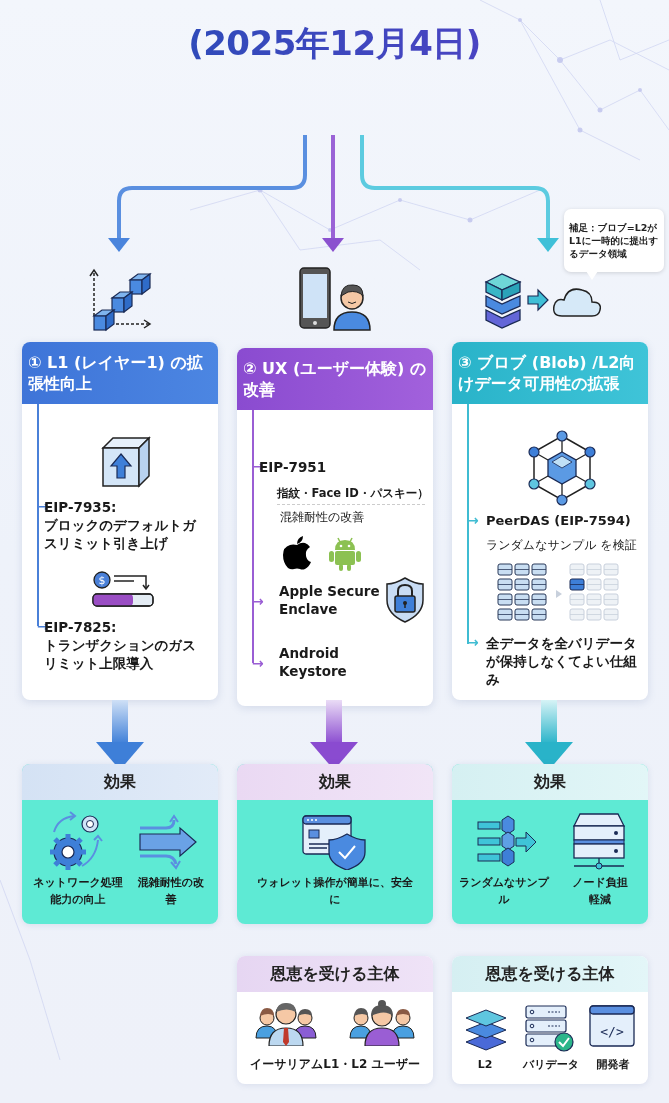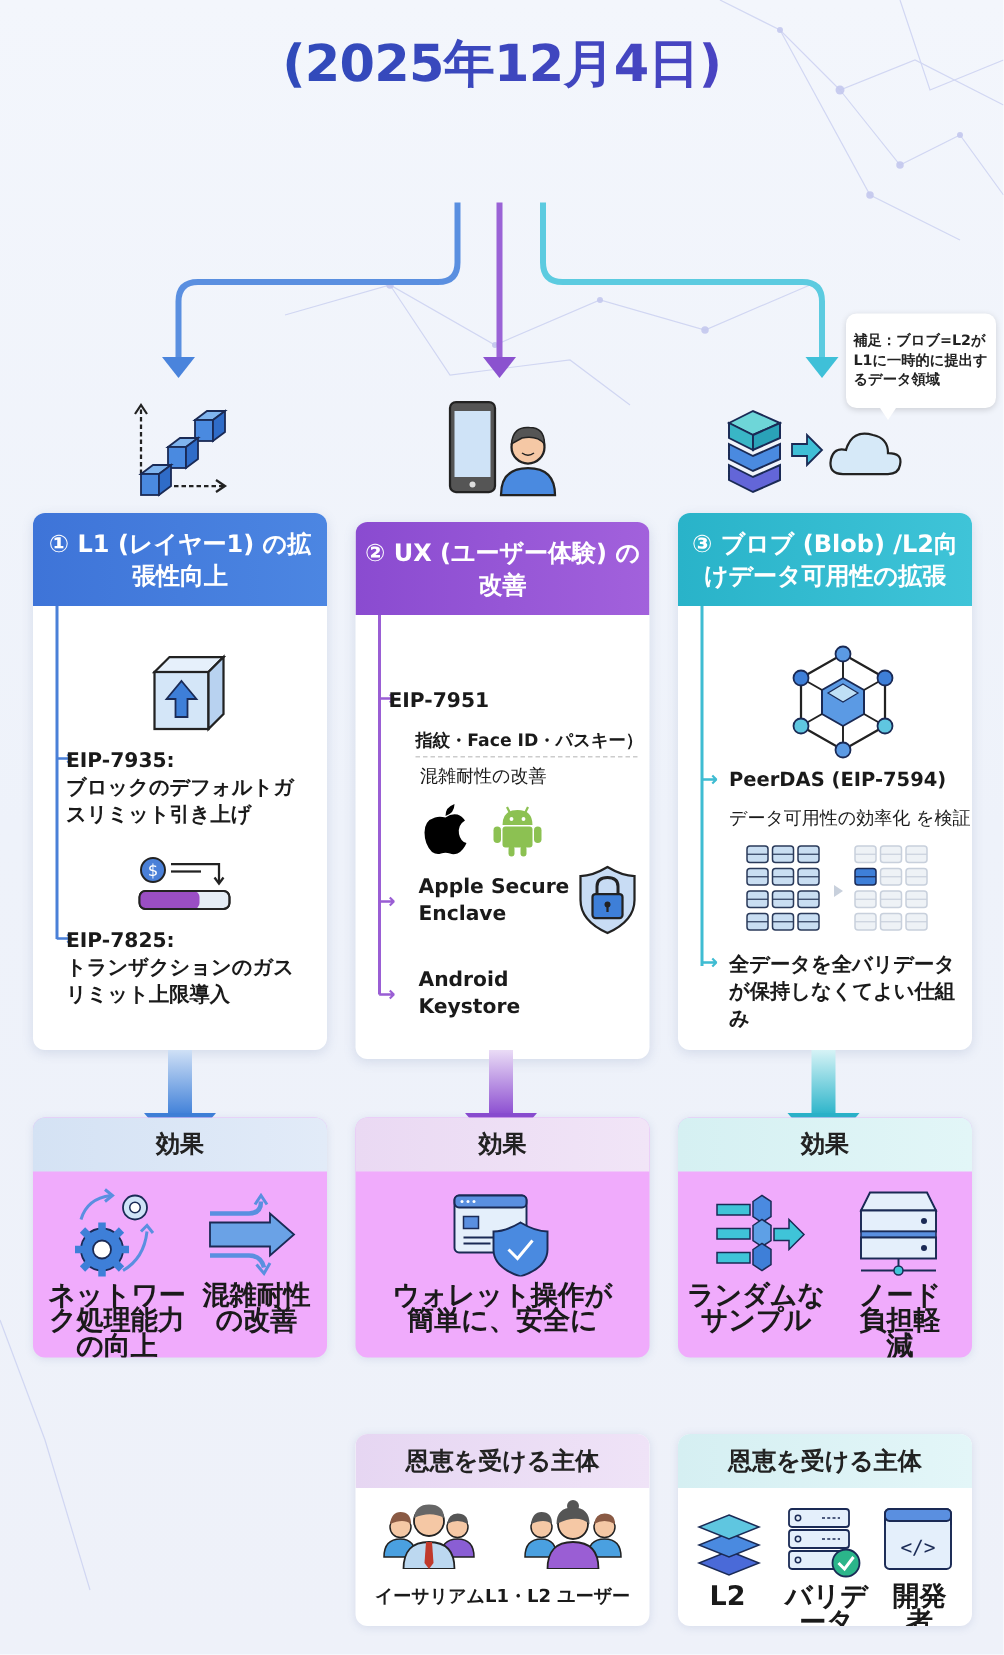--- a/index.html
+++ b/index.html
@@ -8,36 +8,36 @@
 .bgnet{position:absolute;left:0;top:0;width:669px;height:1103px;pointer-events:none}
 .title{position:absolute;left:0;top:22px;width:669px;text-align:center;font-weight:bold;font-size:34px;line-height:42px;letter-spacing:-0.5px}
 .title .l1 span.a{color:#1f4fb5}
 .title .l1 span.b{color:#6a3fc9}
 .title .l2{background:linear-gradient(90deg,#1f4fb5,#5a3fc7);-webkit-background-clip:text;background-clip:text;color:transparent}
 .conn{position:absolute;left:0;top:130px;width:669px;height:130px}
 .note{position:absolute;left:564px;top:209px;width:100px;background:#fff;border-radius:7px;box-shadow:0 1px 4px rgba(0,0,0,0.15);padding:12px 5px;font-size:9.5px;line-height:13px;font-weight:bold;color:#222}
 .note:after{content:"";position:absolute;left:22px;bottom:-8px;border-left:6px solid transparent;border-right:6px solid transparent;border-top:9px solid #fff}
 .topicon{position:absolute}
 .card{position:absolute;background:#fff;border-radius:8px;box-shadow:0 2px 8px rgba(90,110,160,0.18);overflow:hidden}
-.card .hd{color:#fff;font-weight:bold;font-size:16px;line-height:21px;text-align:center;padding:18px 6px;height:62px;display:flex;align-items:center;justify-content:center}
+.card .hd{color:#fff;font-weight:bold;font-size:16px;line-height:21px;padding:18px 6px;height:62px;display:flex;align-items:center;justify-content:center}
 .c1 .hd{background:linear-gradient(90deg,#3e74d8,#4c86e2)}
 .c2 .hd{background:linear-gradient(90deg,#8a4bd0,#a261dc)}
 .c3 .hd{background:linear-gradient(90deg,#29b3c9,#3fc4d8)}
 .card .body{position:relative;height:296px}
 .vline{position:absolute;left:15px;top:0;width:2px}
 .item{position:absolute;left:22px;font-weight:bold;font-size:13.5px;line-height:18px}
 .arrow-r{position:absolute;left:15px;font-size:14px;font-weight:bold}
 .sub{position:absolute;font-size:12px;line-height:16px}
 .down{position:absolute;top:700px;width:60px;height:70px}
-.eff{position:absolute;top:745px;height:160px;background:#f0abfc;border-radius:8px;box-shadow:0 1px 6px rgba(90,110,160,0.15);overflow:hidden}
+.eff{position:absolute;top:764px;height:160px;background:#5eead4;border-radius:8px;box-shadow:0 1px 6px rgba(90,110,160,0.15);overflow:hidden}
 .eff .eh{height:36px;text-align:center;font-weight:bold;font-size:16px;line-height:36px;color:#222}
 .e1 .eh{background:linear-gradient(90deg,#d4e2f4,#e2ebf8)}
 .e2 .eh{background:linear-gradient(90deg,#ead9f3,#f1e5f7)}
 .e3 .eh{background:linear-gradient(90deg,#d5f0f2,#e2f6f7)}
-.etext{position:absolute;text-align:center;font-weight:bold;font-size:18px;line-height:17px}
+.etext{position:absolute;text-align:center;font-weight:bold;font-size:11px;line-height:17px}
 .ben{position:absolute;top:956px;height:128px;background:#fff;border-radius:8px;box-shadow:0 1px 6px rgba(90,110,160,0.15);overflow:hidden}
 .ben .eh{height:36px;text-align:center;font-weight:bold;font-size:16px;line-height:36px;color:#222}
 .b2 .eh{background:linear-gradient(90deg,#e6d6f2,#efe3f7)}
 .b3 .eh{background:linear-gradient(90deg,#d5eff2,#e3f6f8)}
 svg{display:block}
 </style>
 </head>
 <body>
 
 <svg class="bgnet" viewBox="0 0 669 1103">
@@ -225,21 +225,21 @@
             <circle cx="66" cy="22" r="5" fill="#3e7fd8"></circle>
             <circle cx="66" cy="54" r="5" fill="#5fc6e0"></circle>
           <circle cx="38" cy="70" r="5" fill="#5b9ae4"></circle>
             <circle cx="10" cy="54" r="5" fill="#5fc6e0"></circle>
             <circle cx="10" cy="22" r="5" fill="#3e7fd8"></circle>
         </g>
       </svg>
     </div>
     <div class="arrow-r" style="top:108px;color:#3fbcd2">→</div>
     <div class="item" style="top:108px;width:170px;left:34px;font-size:13px">PeerDAS (EIP-7594)</div>
-    <div class="sub" style="left:34px;top:133px;font-size:12px">データ可用性の効率化 を検証</div>
+    <div class="sub" style="left:34px;top:133px;font-size:12px">ランダムなサンプル を検証</div>
     <svg id="sampleGrid" style="position:absolute;left:44px;top:158px" width="150" height="62" viewBox="0 0 150 62">
         <rect x="2" y="2" width="14" height="11" rx="2" fill="#c9def2" stroke="#2a3a5a" stroke-width="1"></rect>
         <line x1="2" x2="16" y1="7.5" y2="7.5" stroke="#2a3a5a" stroke-width="0.8"></line>
         <rect x="19" y="2" width="14" height="11" rx="2" fill="#c9def2" stroke="#2a3a5a" stroke-width="1"></rect>
         <line x1="19" x2="33" y1="7.5" y2="7.5" stroke="#2a3a5a" stroke-width="0.8"></line>
         <rect x="36" y="2" width="14" height="11" rx="2" fill="#c9def2" stroke="#2a3a5a" stroke-width="1"></rect>
         <line x1="36" x2="50" y1="7.5" y2="7.5" stroke="#2a3a5a" stroke-width="0.8"></line>
         <rect x="2" y="17" width="14" height="11" rx="2" fill="#c9def2" stroke="#2a3a5a" stroke-width="1"></rect>
         <line x1="2" x2="16" y1="22.5" y2="22.5" stroke="#2a3a5a" stroke-width="0.8"></line>
         <rect x="19" y="17" width="14" height="11" rx="2" fill="#c9def2" stroke="#2a3a5a" stroke-width="1"></rect>

